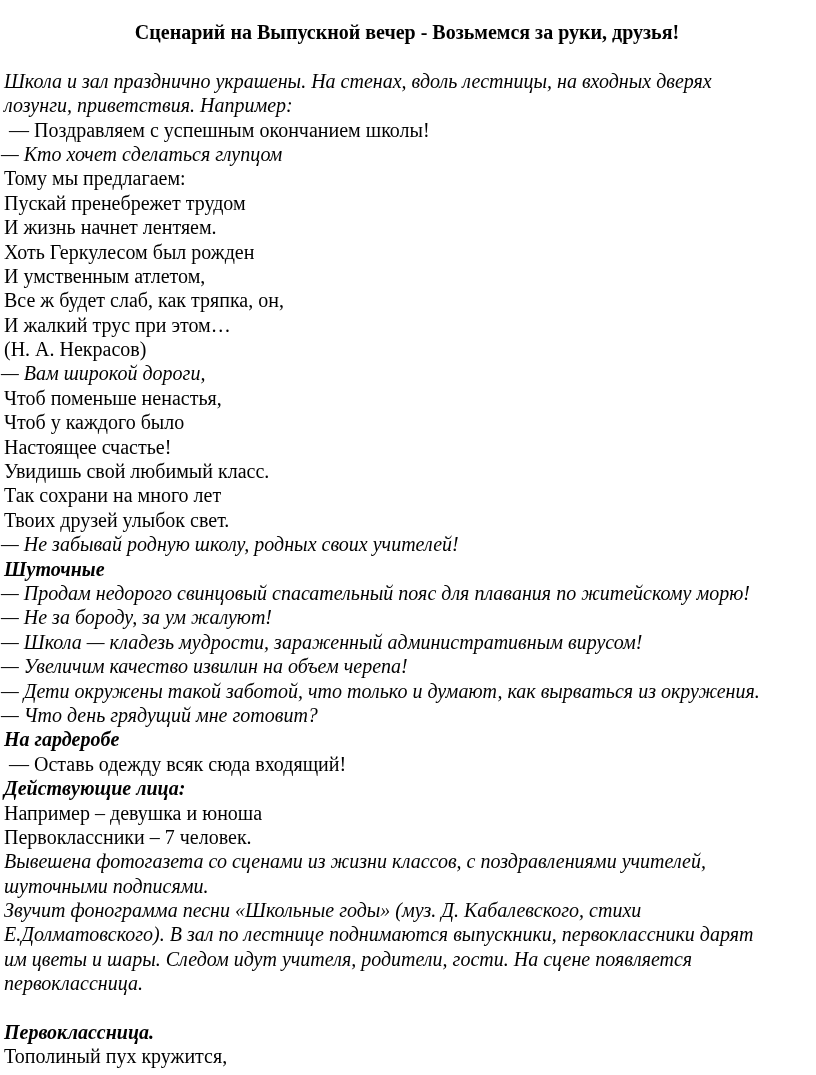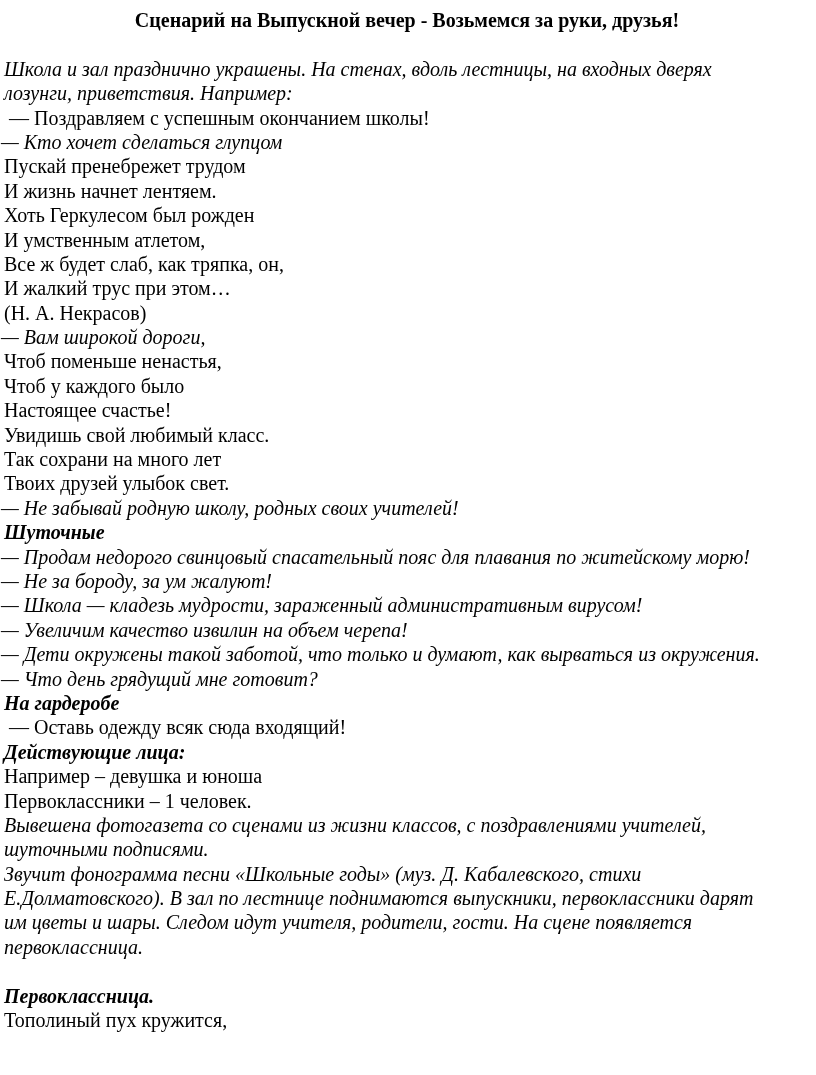--- a/index.html
+++ b/index.html
@@ -9,21 +9,21 @@
   }
   .page {
     position: relative;
     width: 816px;
     height: 1075px;
     box-sizing: border-box;
     background: #ffffff;
     color: #000000;
     font-family: "Liberation Serif", "DejaVu Serif", serif;
     font-size: 20px;
-    padding: 8px 6px 0 4px;
+    padding: 20px 6px 0 4px;
     overflow: hidden;
   }
   .title {
     text-align: center;
     font-weight: bold;
     height: 24.4px;
     line-height: 24.4px;
     margin-bottom: 24.4px; 
     white-space: pre;
   }
@@ -39,20 +39,21 @@
 </head>
 <body>
 
 <div class="page">
   <div class="title">Сценарий на Выпускной вечер - Возьмемся за руки, друзья!</div>
   <div>
       <div class="line italic">Школа и зал празднично украшены. На стенах, вдоль лестницы, на входных дверях</div>
       <div class="line italic">лозунги, приветствия. Например:</div>
       <div class="line"> — Поздравляем с успешным окончанием школы!</div>
       <div class="line  flush-dash">— Кто хочет сделаться глупцом</div>
+      <div class="line">Тому мы предлагаем:</div>
       <div class="line">Пускай пренебрежет трудом</div>
       <div class="line">И жизнь начнет лентяем.</div>
       <div class="line">Хоть Геркулесом был рожден</div>
       <div class="line">И умственным атлетом,</div>
       <div class="line">Все ж будет слаб, как тряпка, он,</div>
       <div class="line">И жалкий трус при этом…</div>
       <div class="line">(Н. А. Некрасов)</div>
       <div class="line  flush-dash">— Вам широкой дороги,</div>
       <div class="line">Чтоб поменьше ненастья,</div>
       <div class="line">Чтоб у каждого было</div>
@@ -65,21 +66,21 @@
       <div class="line  flush-dash">— Продам недорого свинцовый спасательный пояс для плавания по житейскому морю!</div>
       <div class="line  flush-dash">— Не за бороду, за ум жалуют!</div>
       <div class="line  flush-dash">— Школа — кладезь мудрости, зараженный административным вирусом!</div>
       <div class="line  flush-dash">— Увеличим качество извилин на объем черепа!</div>
       <div class="line  flush-dash">— Дети окружены такой заботой, что только и думают, как вырваться из окружения.</div>
       <div class="line  flush-dash">— Что день грядущий мне готовит?</div>
       <div class="line bold-italic">На гардеробе</div>
       <div class="line"> — Оставь одежду всяк сюда входящий!</div>
       <div class="line bold-italic">Действующие лица:</div>
       <div class="line">Например – девушка и юноша</div>
-      <div class="line">Первоклассники – 1 человек.</div>
+      <div class="line">Первоклассники – 7 человек.</div>
       <div class="line italic">Вывешена фотогазета со сценами из жизни классов, с поздравлениями учителей,</div>
       <div class="line italic">шуточными подписями.</div>
       <div class="line italic">Звучит фонограмма песни «Школьные годы» (муз. Д. Кабалевского, стихи</div>
       <div class="line italic">Е.Долматовского). В зал по лестнице поднимаются выпускники, первоклассники дарят</div>
       <div class="line italic">им цветы и шары. Следом идут учителя, родители, гости. На сцене появляется</div>
       <div class="line italic">первоклассница.</div>
       <div class="line">&nbsp;</div>
       <div class="line bold-italic">Первоклассница.</div>
       <div class="line">Тополиный пух кружится,</div>
     </div>

